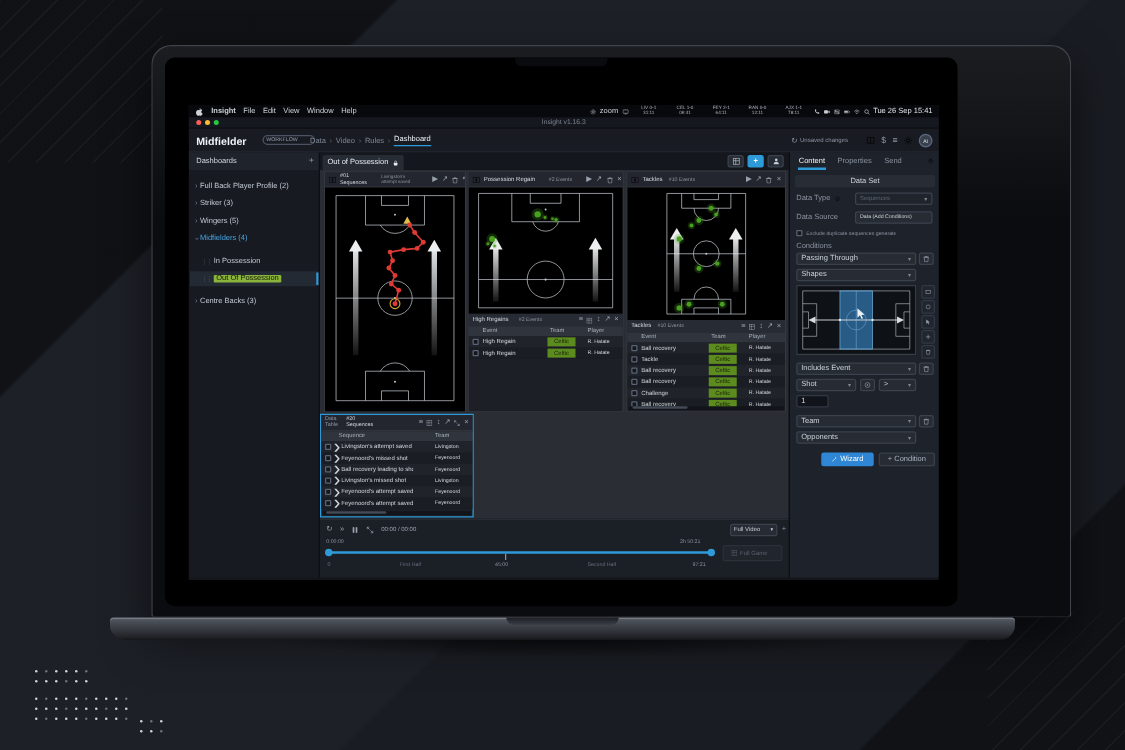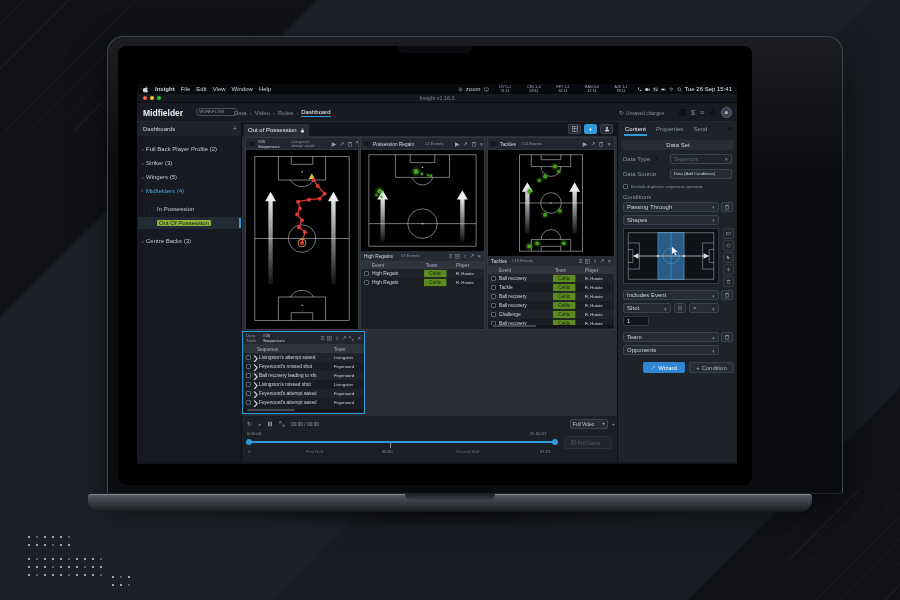--- a/index.html
+++ b/index.html
@@ -9,21 +9,21 @@
  background:
   linear-gradient(135deg, rgba(9,10,13,.65) 0%, rgba(9,10,13,.65) 21%, rgba(0,0,0,0) 21.3%),
   linear-gradient(315deg, rgba(9,10,13,.55) 0%, rgba(9,10,13,.55) 14%, rgba(0,0,0,0) 14.3%),
   linear-gradient(135deg, rgba(40,44,52,.25) 21.3%, rgba(40,44,52,.25) 58%, rgba(0,0,0,0) 58.3%),
   #191c22}
 .cornerlines{width:130px;height:130px;background:repeating-linear-gradient(135deg, rgba(255,255,255,.045) 0 1px, transparent 1px 16px)}
 .dotgrid{display:grid;grid-auto-flow:row;gap:6px}
 .dotgrid i{width:2px;height:2px;border-radius:50%;background:rgba(255,255,255,.8)}
 .shadow{left:105px;top:492px;width:690px;height:46px;background:radial-gradient(ellipse 50% 50% at 50% 40%, rgba(0,0,0,.6), rgba(0,0,0,0) 70%)}
 
-.screen{left:107px;top:36px;width:736px;height:458px;background:linear-gradient(180deg,#1b1d21,#0b0c0f 30%);border:1px solid #3f434b;border-bottom-color:#202227;border-radius:16px 16px 3px 3px;box-shadow:0 16px 36px rgba(0,0,0,.55)}
+.screen{left:121px;top:36px;width:736px;height:458px;background:linear-gradient(180deg,#1b1d21,#0b0c0f 30%);border:1px solid #3f434b;border-bottom-color:#202227;border-radius:16px 16px 3px 3px;box-shadow:0 16px 36px rgba(0,0,0,.55)}
 .glass{left:10px;top:9px;width:634px;height:439px;background:#000;border-radius:8px;overflow:hidden}
 .camnotch{left:50%;transform:translateX(-50%);top:0;width:74px;height:7px;background:#0a0b0e;border-radius:0 0 5px 5px}
 .base{left:88px;top:494px;width:724px;height:18px;background:linear-gradient(180deg,#5d626b 0%,#4a4e56 18%,#34373d 55%,#202227 88%,#141518 100%);border-radius:3px 3px 12px 12px;box-shadow:inset 0 1px 0 rgba(255,255,255,.25)}
 .basenotch{left:50%;transform:translateX(-50%);top:0;width:90px;height:6px;background:linear-gradient(180deg,#1d1f24,#3a3e45);border-radius:0 0 7px 7px}
 
 .app{left:19px;top:38px;width:600px;height:380px;background:#14161c;overflow:hidden}
 .f6{font-size:6px}
 .sc8{display:inline-block;font-size:6px;transform:scale(.8);transform-origin:left center;white-space:nowrap}
 .sc7{display:inline-block;font-size:6px;transform:scale(.7);transform-origin:left center;white-space:nowrap}
 .dim{color:#8b93a0}.txt{color:#d4d9e0}.mut{color:#697180}

